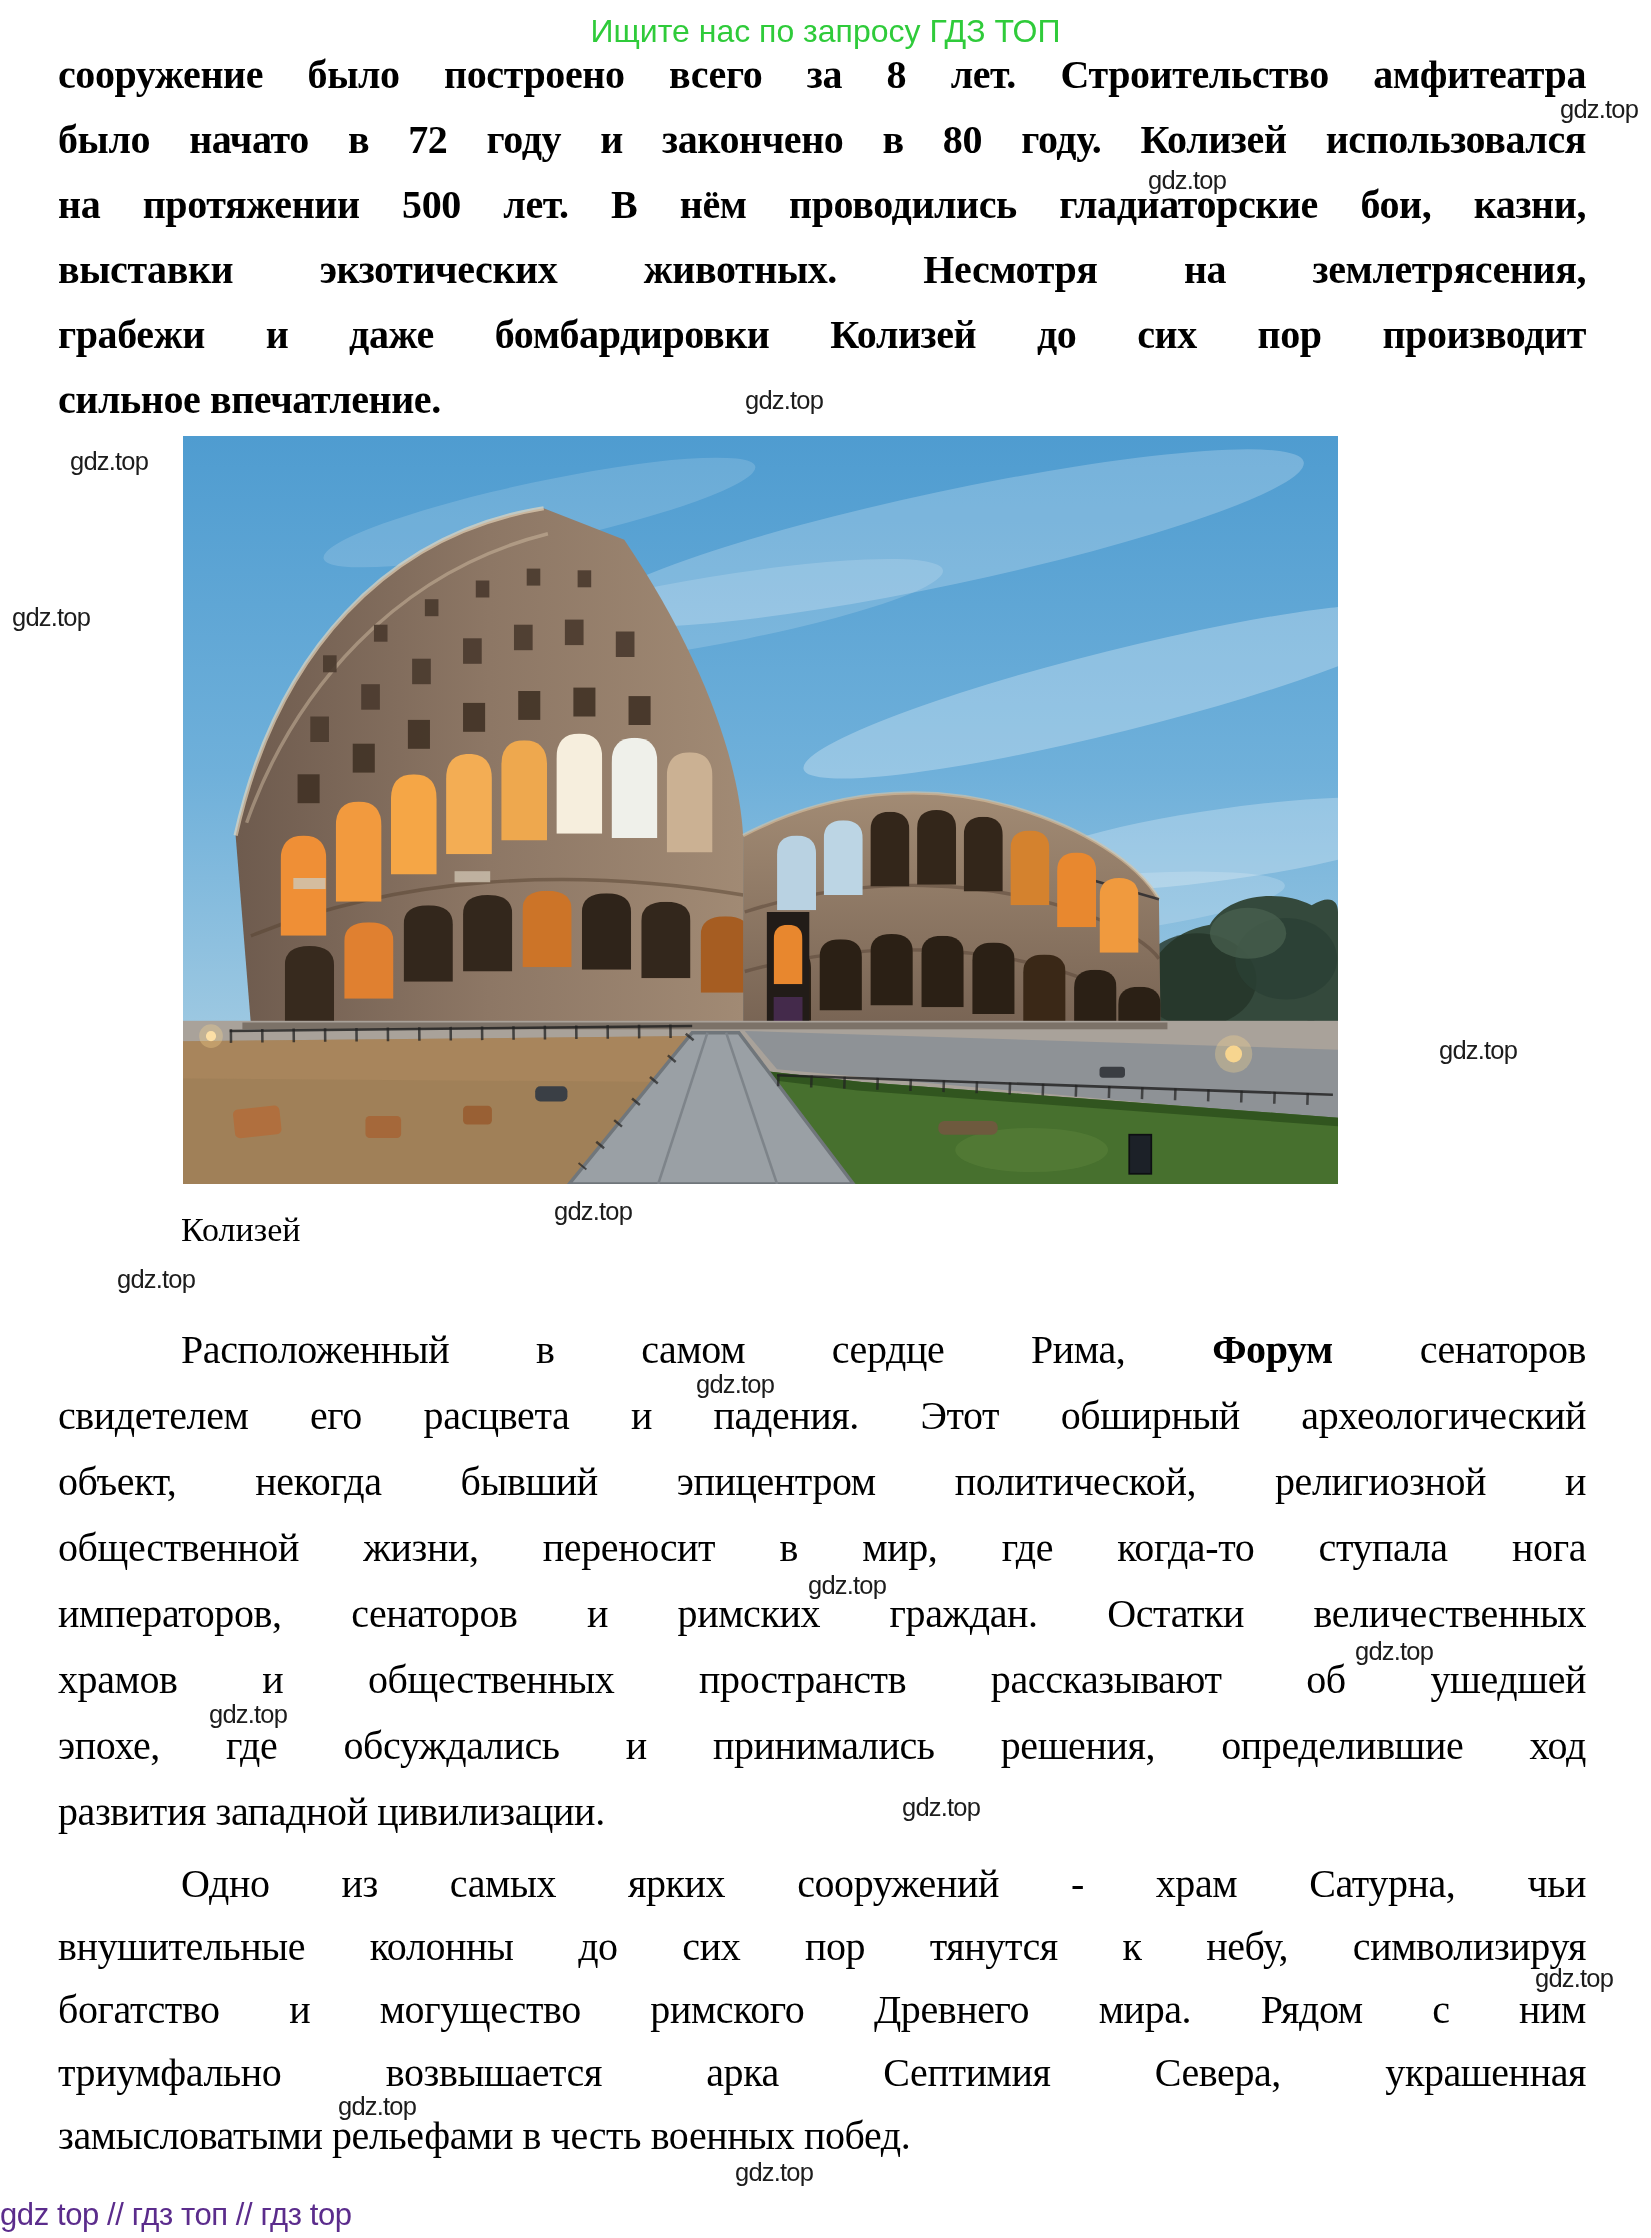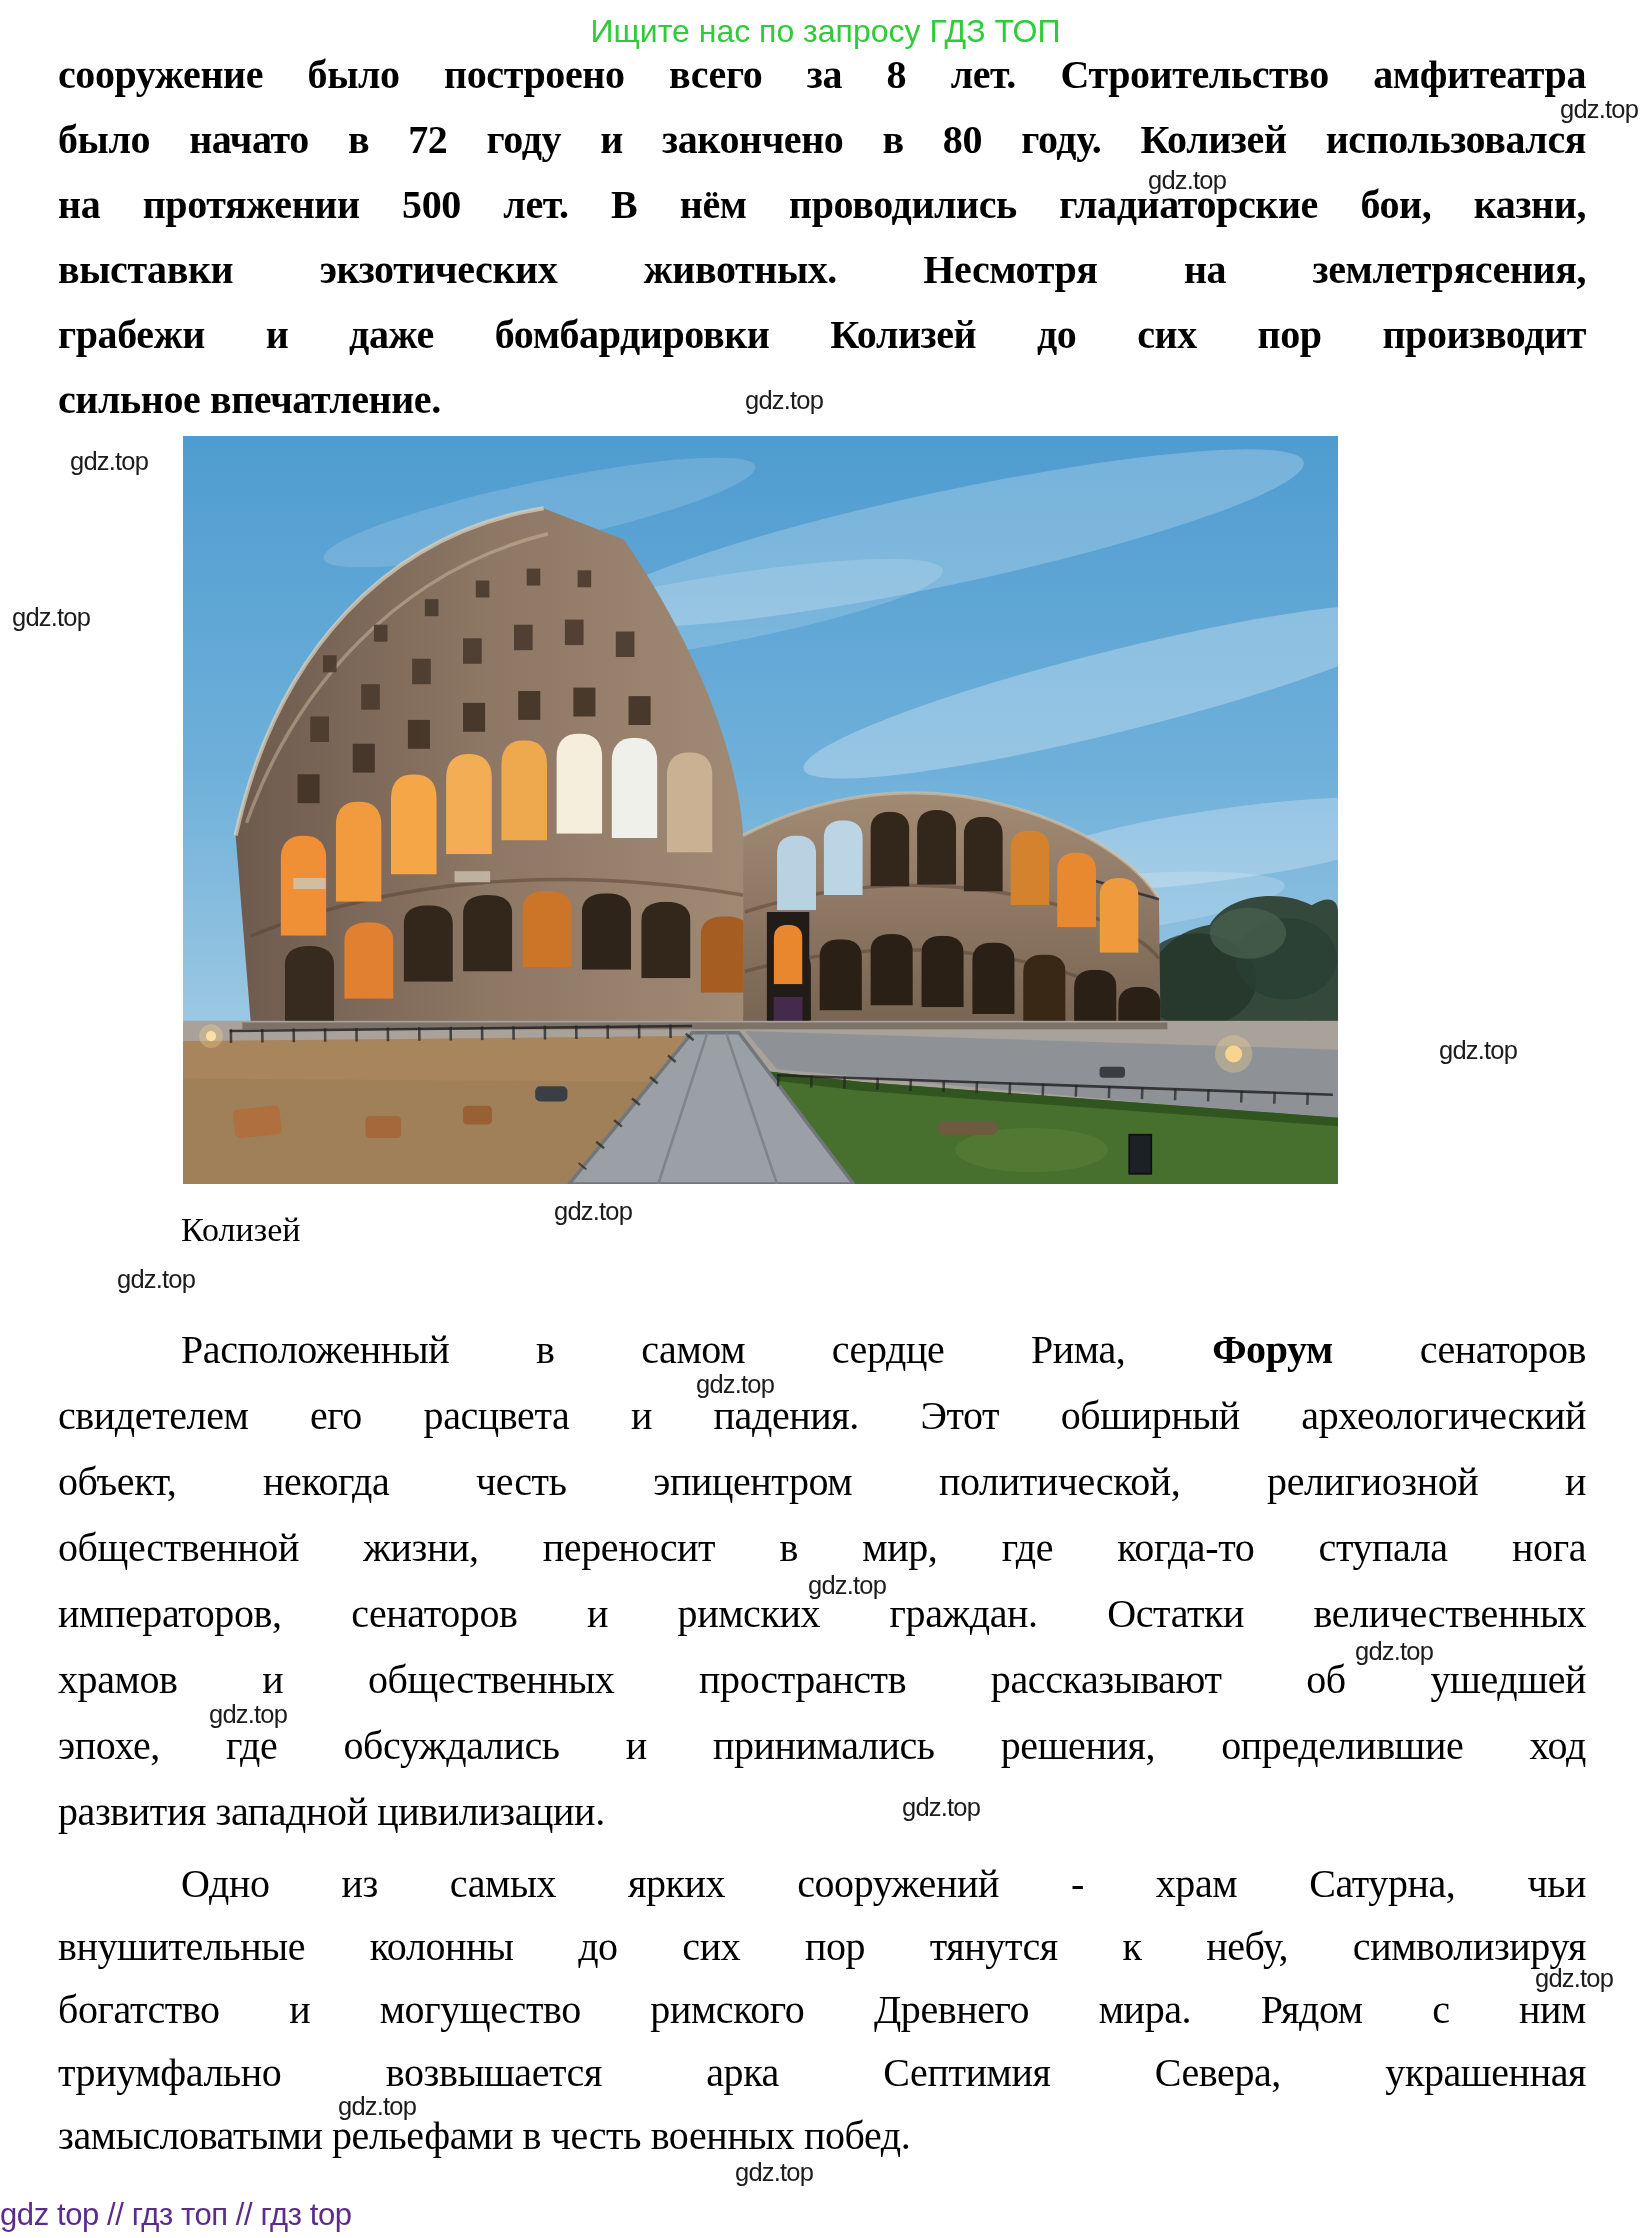--- a/index.html
+++ b/index.html
@@ -212,21 +212,21 @@
       <circle cx="33" cy="706" r="14" fill="#ffd98f" opacity="0.3"></circle>
       <circle cx="33" cy="706" r="6" fill="#ffe2a6" opacity="0.95"></circle>
     </svg>
   </div>
 
   <div class="caption">Колизей</div>
 
   <div class="para p2" style="top:1317px">
     <div class="line indent"><span>Расположенный в самом сердце Рима, </span><b>Форум</b><span> сенаторов</span></div>
     <div class="line">свидетелем его расцвета и падения. Этот обширный археологический</div>
-    <div class="line">объект, некогда честь эпицентром политической, религиозной и</div>
+    <div class="line">объект, некогда бывший эпицентром политической, религиозной и</div>
     <div class="line">общественной жизни, переносит в мир, где когда-то ступала нога</div>
     <div class="line">императоров, сенаторов и римских граждан. Остатки величественных</div>
     <div class="line">храмов и общественных пространств рассказывают об ушедшей</div>
     <div class="line">эпохе, где обсуждались и принимались решения, определившие ход</div>
     <div class="line last">развития западной цивилизации.</div>
   </div>
 
   <div class="para p3" style="top:1852px">
     <div class="line indent">Одно из самых ярких сооружений - храм Сатурна, чьи</div>
     <div class="line">внушительные колонны до сих пор тянутся к небу, символизируя</div>

